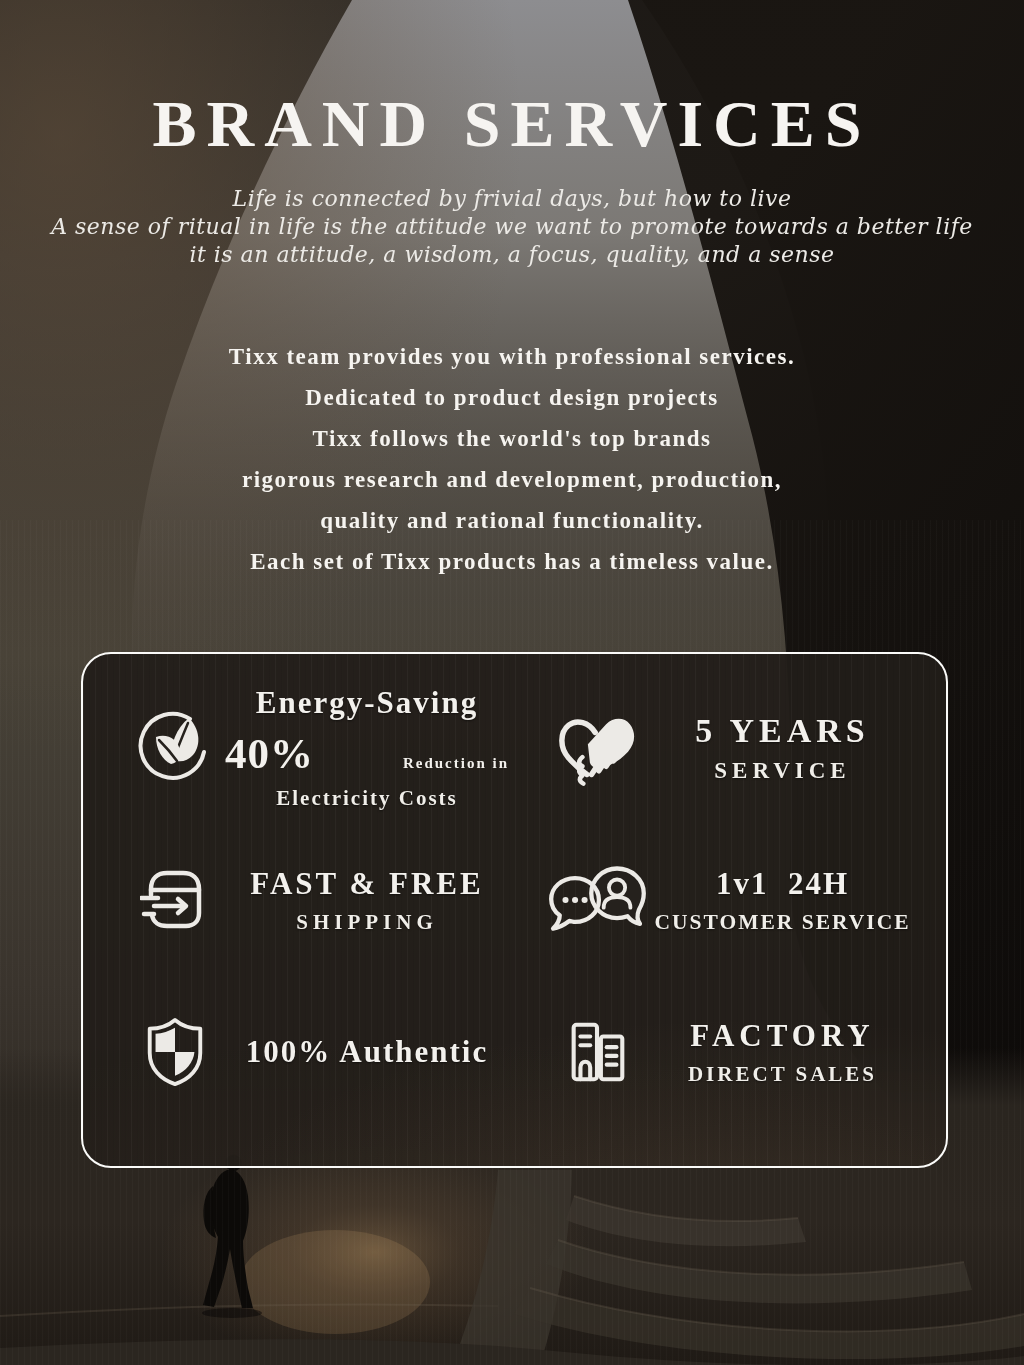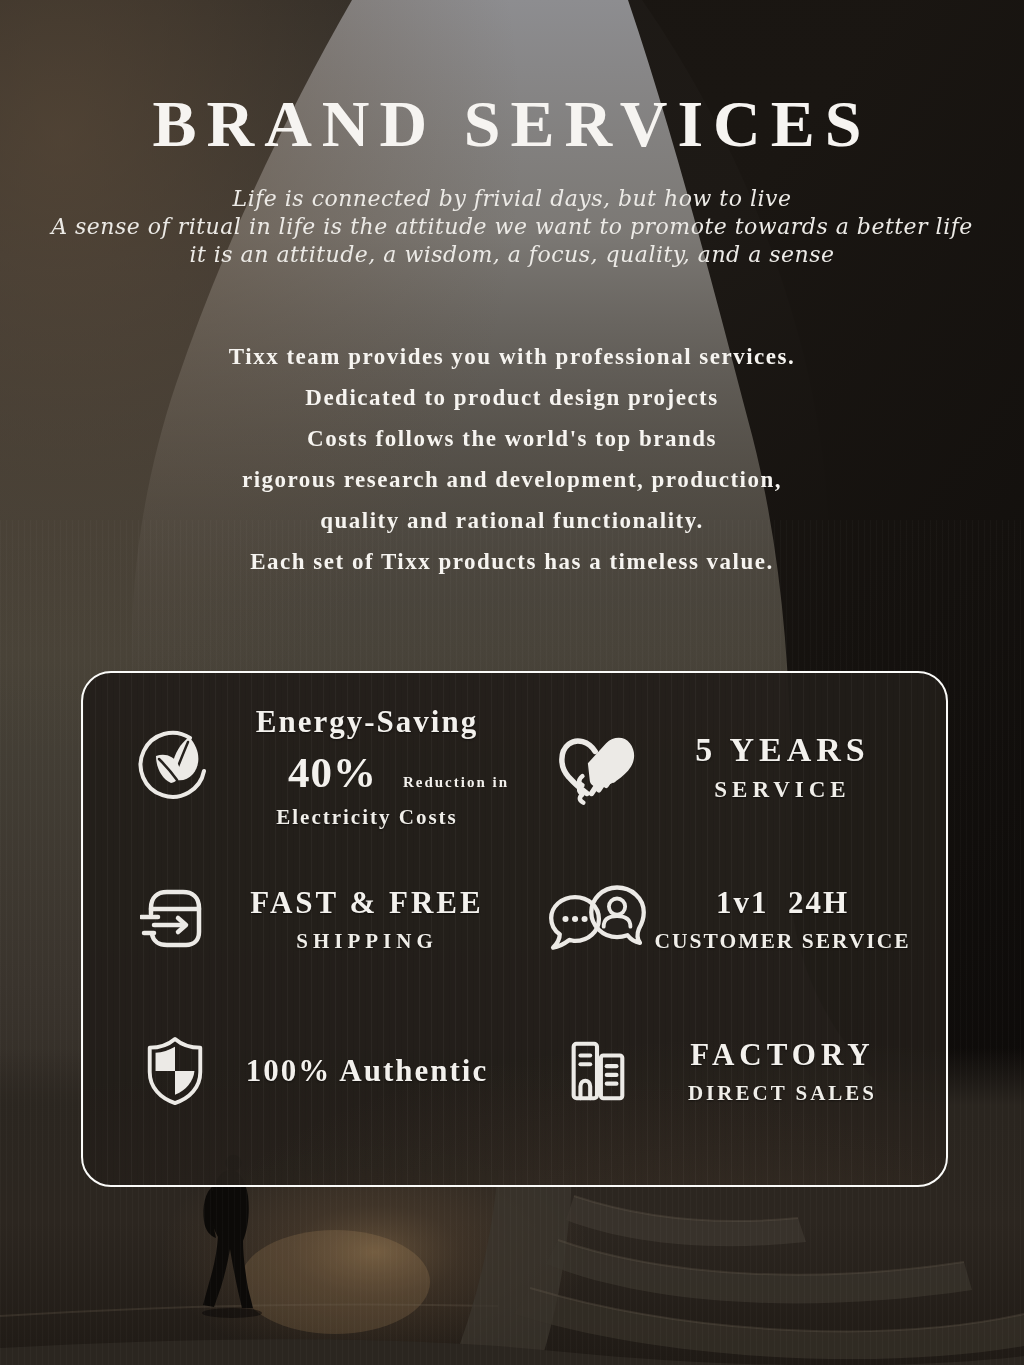--- a/index.html
+++ b/index.html
@@ -23,21 +23,21 @@
     position:absolute; top:185px; left:0; width:1024px; text-align:center;
     font-family:"DejaVu Serif", serif; font-style:italic;
     font-size:22px; line-height:28px; letter-spacing:0.5px; color:#eceae6;
   }
   .intro {
     position:absolute; top:336px; left:0; width:1024px; text-align:center;
     font-size:23px; line-height:41px; font-weight:bold; letter-spacing:1.5px; color:#f6f4f0;
   }
   
   .panel {
-    position:absolute; left:81px; top:671px; width:867px; height:516px;
+    position:absolute; left:81px; top:652px; width:867px; height:516px;
     box-sizing:border-box; border:2px solid #fbfbf9; border-radius:30px;
     background-color: rgba(33,29,25,0.93);
     background-image:
       radial-gradient(120% 80% at 78% 115%, rgba(150,120,88,0.16), rgba(150,120,88,0) 55%),
       radial-gradient(150% 100% at 35% 135%, rgba(120,95,70,0.12), rgba(120,95,70,0) 60%),
       repeating-linear-gradient(90deg, rgba(255,255,255,0.035) 0 1px, rgba(255,255,255,0) 1px 6px, rgba(0,0,0,0.05) 6px 7px, rgba(0,0,0,0) 7px 12px);
     display:grid; grid-template-columns:452px 1fr; grid-template-rows:1fr 1fr 1fr;
     padding:18px 0 38px 0;
   }
   .cell { display:flex; align-items:center; }
@@ -47,21 +47,21 @@
   .cell.left  .icon-box { width:100px; }
   .cell.right .icon-box { width:112px; }
   .txt { flex:1; text-align:center; }
   .cell.left  .txt { padding-right:26px; }
   .cell.right .txt { padding-right:34px; }
   .t-title { font-size:31px; font-weight:bold; letter-spacing:2px; color:#f3f1ed; text-shadow:0 1px 2px rgba(0,0,0,0.5); }
   .t-title.wide { letter-spacing:5px; }
   .t-title.big  { font-size:34px; }
   .t-sub { font-size:21px; font-weight:bold; letter-spacing:3px; margin-top:8px; color:#f0eee9; text-shadow:0 1px 2px rgba(0,0,0,0.5); }
   .t-sub.wide { letter-spacing:5px; }
-  .stat-row { display:flex; justify-content:flex-end; align-items:baseline; gap:26px; margin-top:2px; }
+  .stat-row { display:flex; justify-content:space-between; align-items:baseline; gap:26px; margin-top:2px; }
   .stat { font-size:43px; font-weight:bold; letter-spacing:1px; }
   .stat-label { font-size:15px; font-weight:bold; letter-spacing:2px;margin-top:32px; }
   .pre { white-space:pre; }
   .icon-svg { display:block; }
   .ic-stroke { stroke:#eceae6; fill:none; stroke-linecap:round; stroke-linejoin:round; }
   .ic-fill { fill:#eceae6; }
   .ic-dark { stroke:#25211d; fill:none; stroke-linecap:round; }
   .ic-bgfill { fill:#25211d; }
 </style>
 </head>
@@ -150,21 +150,21 @@
 
   <div class="tagline">
     <div>Life is connected by frivial days, but how to live</div>
     <div>A sense of ritual in life is the attitude we want to promote towards a better life</div>
     <div>it is an attitude, a wisdom, a focus, quality, and a sense</div>
   </div>
 
   <div class="intro">
     <div>Tixx team provides you with professional services.</div>
     <div>Dedicated to product design projects</div>
-    <div>Costs follows the world's top brands</div>
+    <div>Tixx follows the world's top brands</div>
     <div>rigorous research and development, production,</div>
     <div>quality and rational functionality.</div>
     <div>Each set of Tixx products has a timeless value.</div>
   </div>
 
   <div class="panel">
 
     <div class="cell left">
       <div class="icon-box">
         <svg class="icon-svg" width="76" height="76" viewBox="0 0 76 76">

